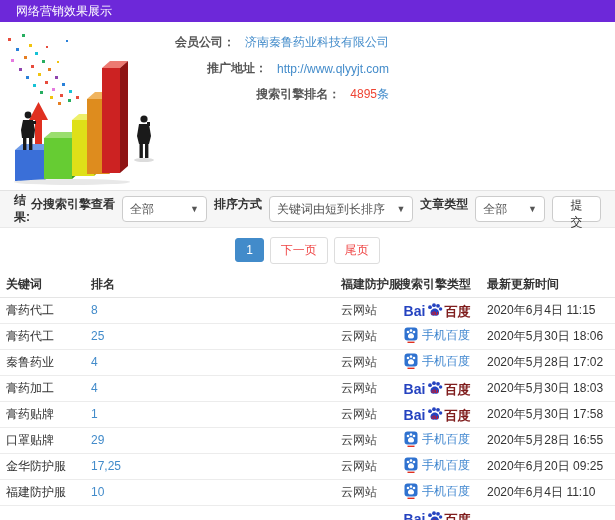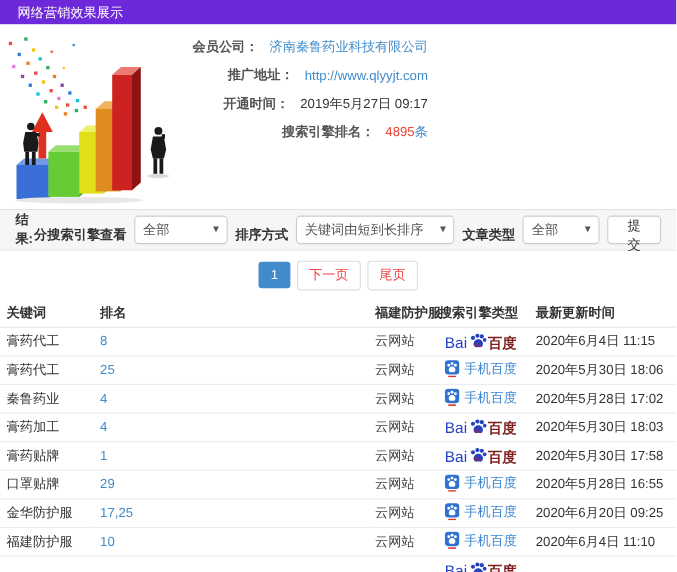--- a/index.html
+++ b/index.html
@@ -17,21 +17,21 @@
   .info-row { display:flex; align-items:center; margin-bottom:13px; height:13px;justify-content:flex-end; }
   .info-label { width:155px; text-align:right; color:#555; font-weight:bold; margin-right:10px; white-space:nowrap; }
   .info-value { color:#333; white-space:nowrap; }
   .info-value.link { color:#428bca; cursor:pointer; }
   .val-red { color:#ee4433; }
   .val-blue { color:#428bca; }
 
   
   .filterbar { height:38px; background:#f6f6f6; border-top:1px solid #e3e3e3; border-bottom:1px solid #e9e9e9; display:flex; align-items:center; padding:12px 14px; }
   .result-label { font-weight:bold; color:#333; }
-  .filter-controls { margin-left:auto; display:flex; align-items:flex-end; gap:7px;font-family:Liberation Mono, monospace; }
+  .filter-controls { margin-left:auto; display:flex; align-items:flex-start; gap:7px; }
   .flabel { font-weight:bold; color:#333; white-space:nowrap; }
   .fselect { display:flex; align-items:center; justify-content:space-between; background:#fff; border:1px solid #ccc; border-radius:4px; height:26px; padding:0 7px; color:#555; cursor:pointer; white-space:nowrap; }
   .fselect .caret { color:#555; font-size:9px; margin-left:8px; }
   .sel-engine { width:88px; }
   .sel-sort { width:150px; }
   .sel-article { width:72px; }
   .submit-btn { height:26px; padding:0 12px; background:#fff; border:1px solid #ccc; border-radius:4px; color:#333; font-size:12px; cursor:pointer; font-family:inherit; }
 
   
   .pagination-wrap { height:44px; display:flex; align-items:center; justify-content:center; gap:6px; }
@@ -43,21 +43,21 @@
   table.results th { font-weight:bold; color:#333; text-align:left; height:25px; padding:0 6px; border-bottom:1px solid #e5e5e5; white-space:nowrap; }
   table.results td { height:26px; padding:0 6px; border-bottom:1px solid #ececec; vertical-align:middle; white-space:nowrap; overflow:hidden; }
   .col-engine-h, td.c-engine { text-align:center; }
   td.c-kw { color:#333; }
   td.c-rank span { color:#428bca; cursor:pointer; }
   td.c-type { color:#444; }
   td.c-time { color:#333; }
 
   
   .bd-logo { display:inline-flex; align-items:flex-end; line-height:1; }
-  .bd-bai { color:#2543c0; font-weight:normal; font-size:14px; letter-spacing:0; }
+  .bd-bai { color:#2543c0; font-weight:bold; font-size:14px; letter-spacing:0; }
   .bd-paw { margin:0 1px -1px 1px; }
   .bd-cn { color:#7f1d1d; font-weight:bold; font-size:13px; }
 
   
   .mb-logo { display:inline-flex; align-items:center; gap:4px; line-height:1; }
   .mb-icon { position:relative; width:14px; height:16px; display:inline-block; }
   .mb-text { color:#3f86cf; font-size:12px; }
 </style>
 </head>
 <body>
@@ -155,24 +155,20 @@
     <div class="info-rows">
       <div class="info-row">
         <span class="info-label">会员公司：</span>
         <span class="info-value link">济南秦鲁药业科技有限公司</span>
       </div>
       <div class="info-row">
         <span class="info-label">推广地址：</span>
         <span class="info-value link">http://www.qlyyjt.com</span>
       </div>
       <div class="info-row">
-        <span class="info-label">开通时间：</span>
-        <span class="info-value">2019年5月27日 09:17</span>
-      </div>
-      <div class="info-row">
         <span class="info-label">搜索引擎排名：</span>
         <span class="info-value"><span class="val-red">4895</span><span class="val-blue">条</span></span>
       </div>
     </div>
   </div>
 
   <div class="filterbar">
     <span class="result-label">结果:</span>
     <div class="filter-controls">
       <span class="flabel">分搜索引擎查看</span>

